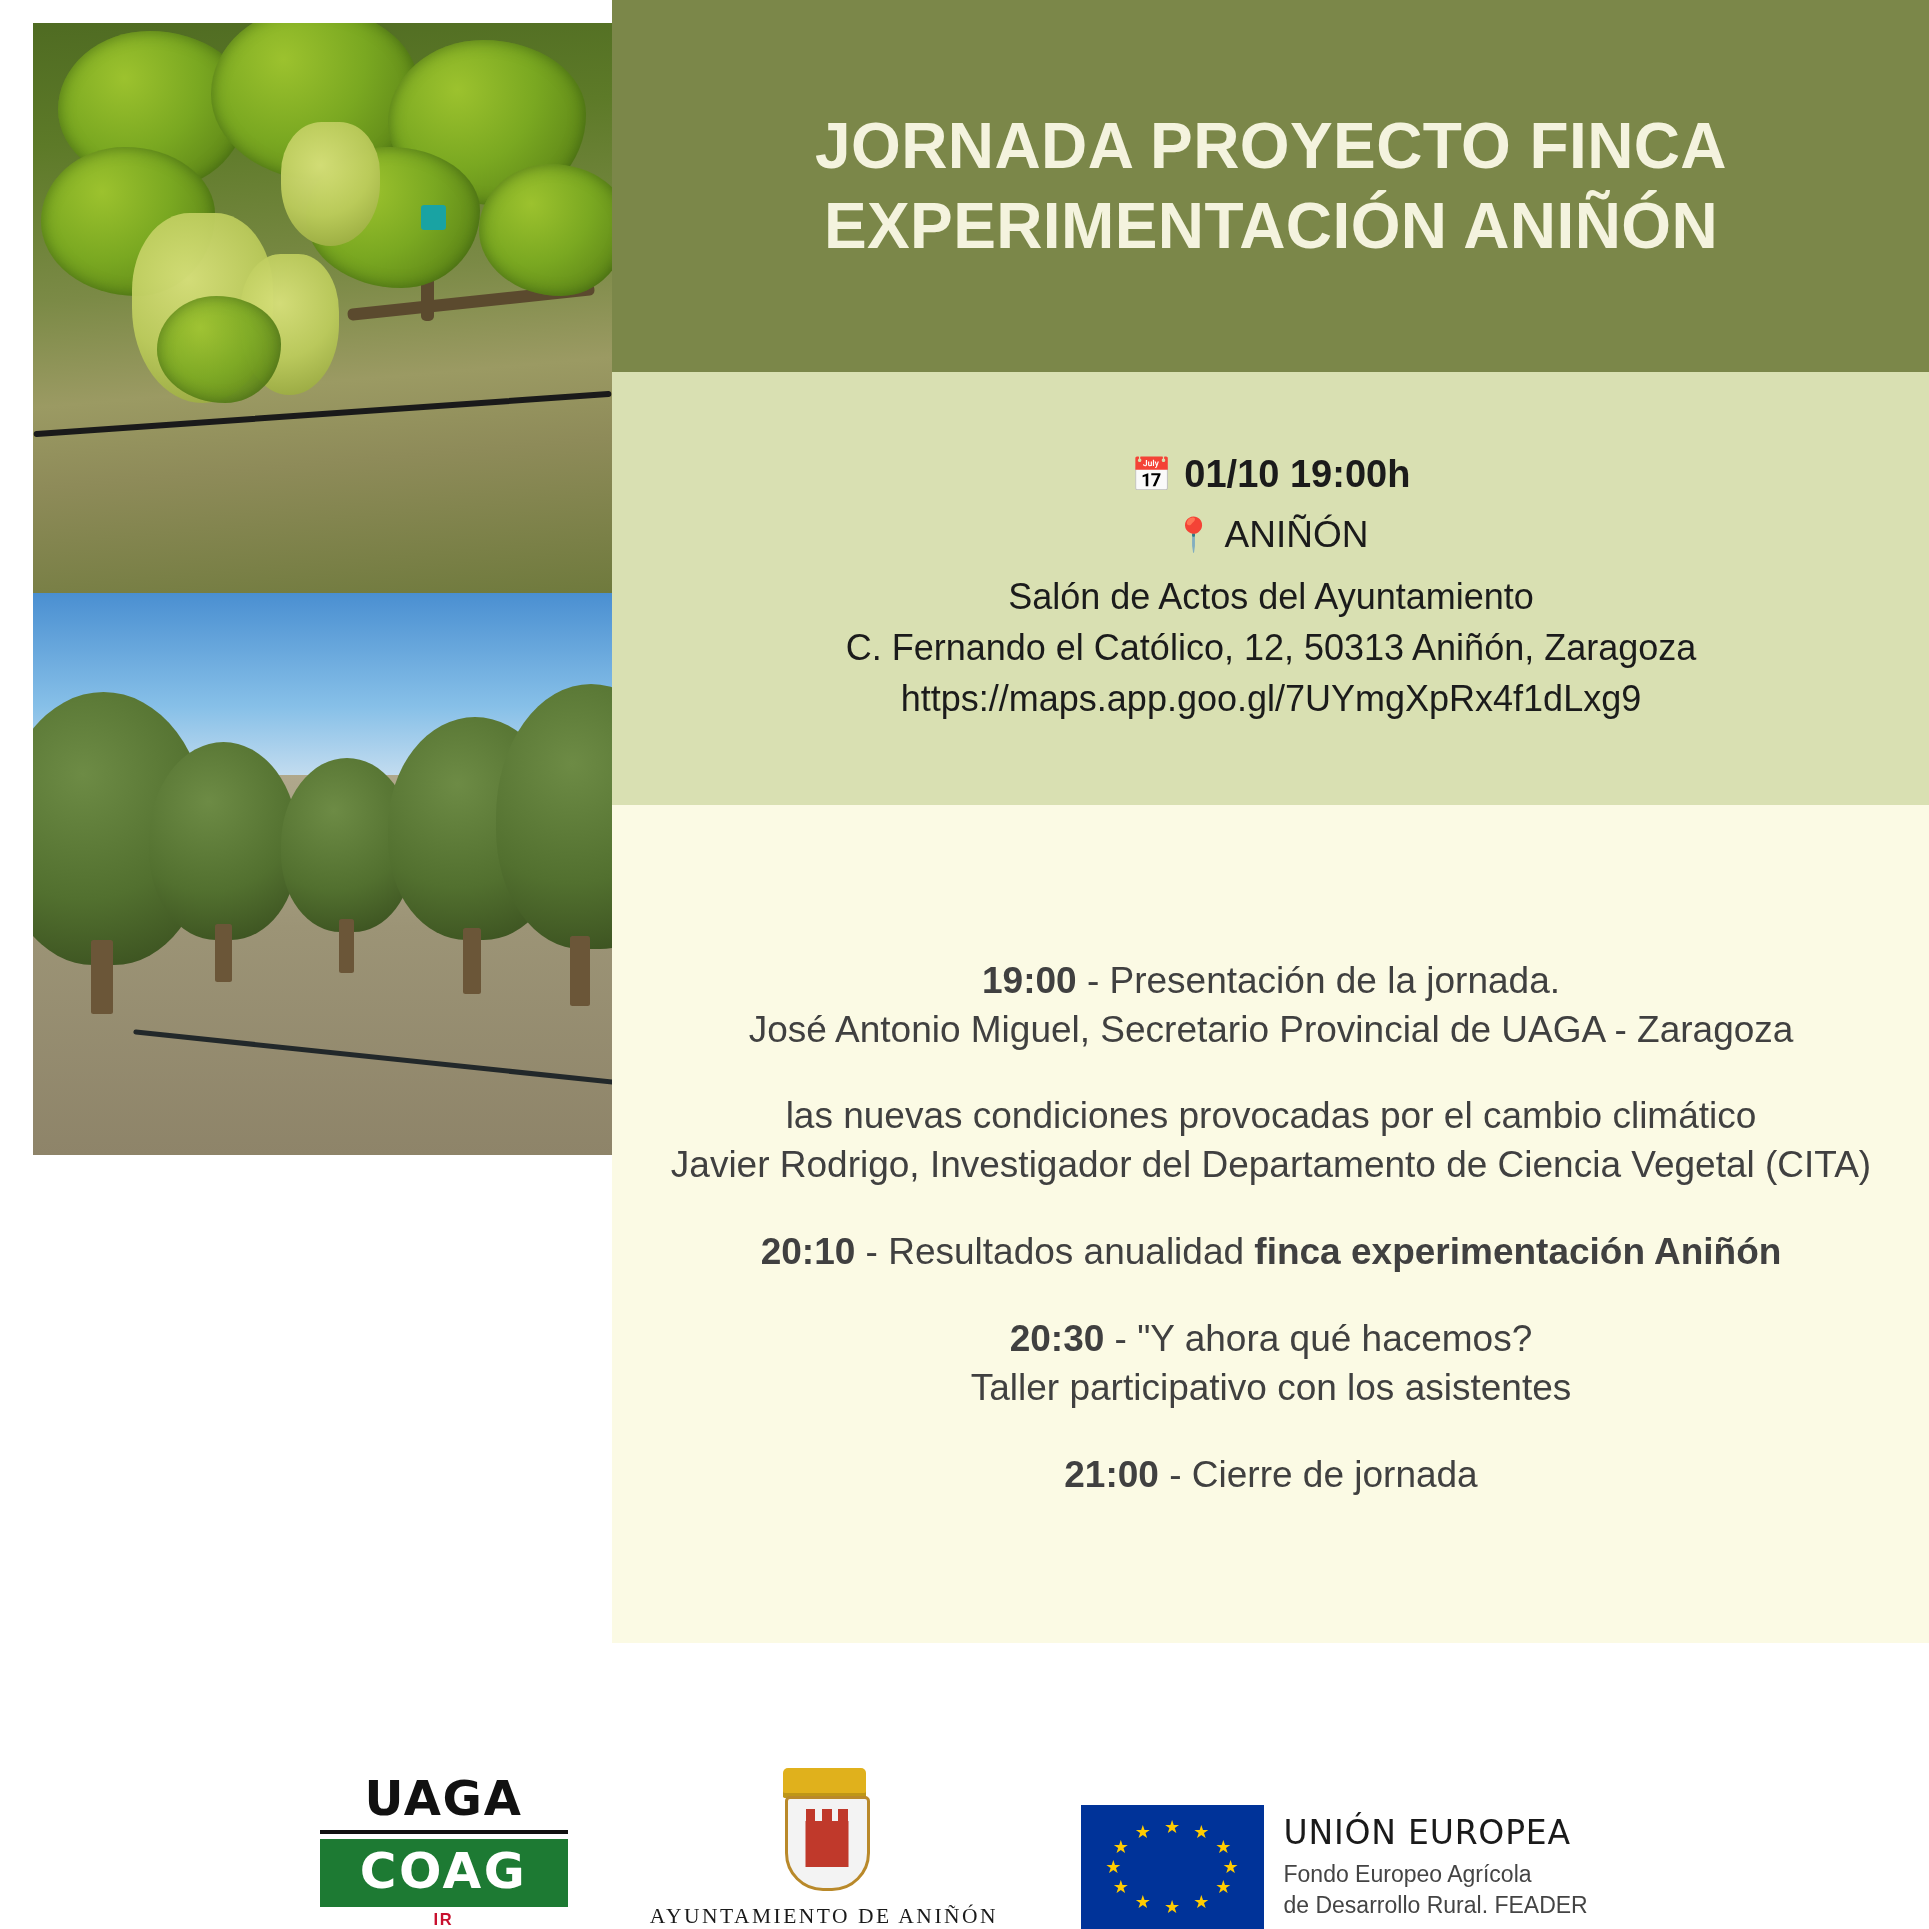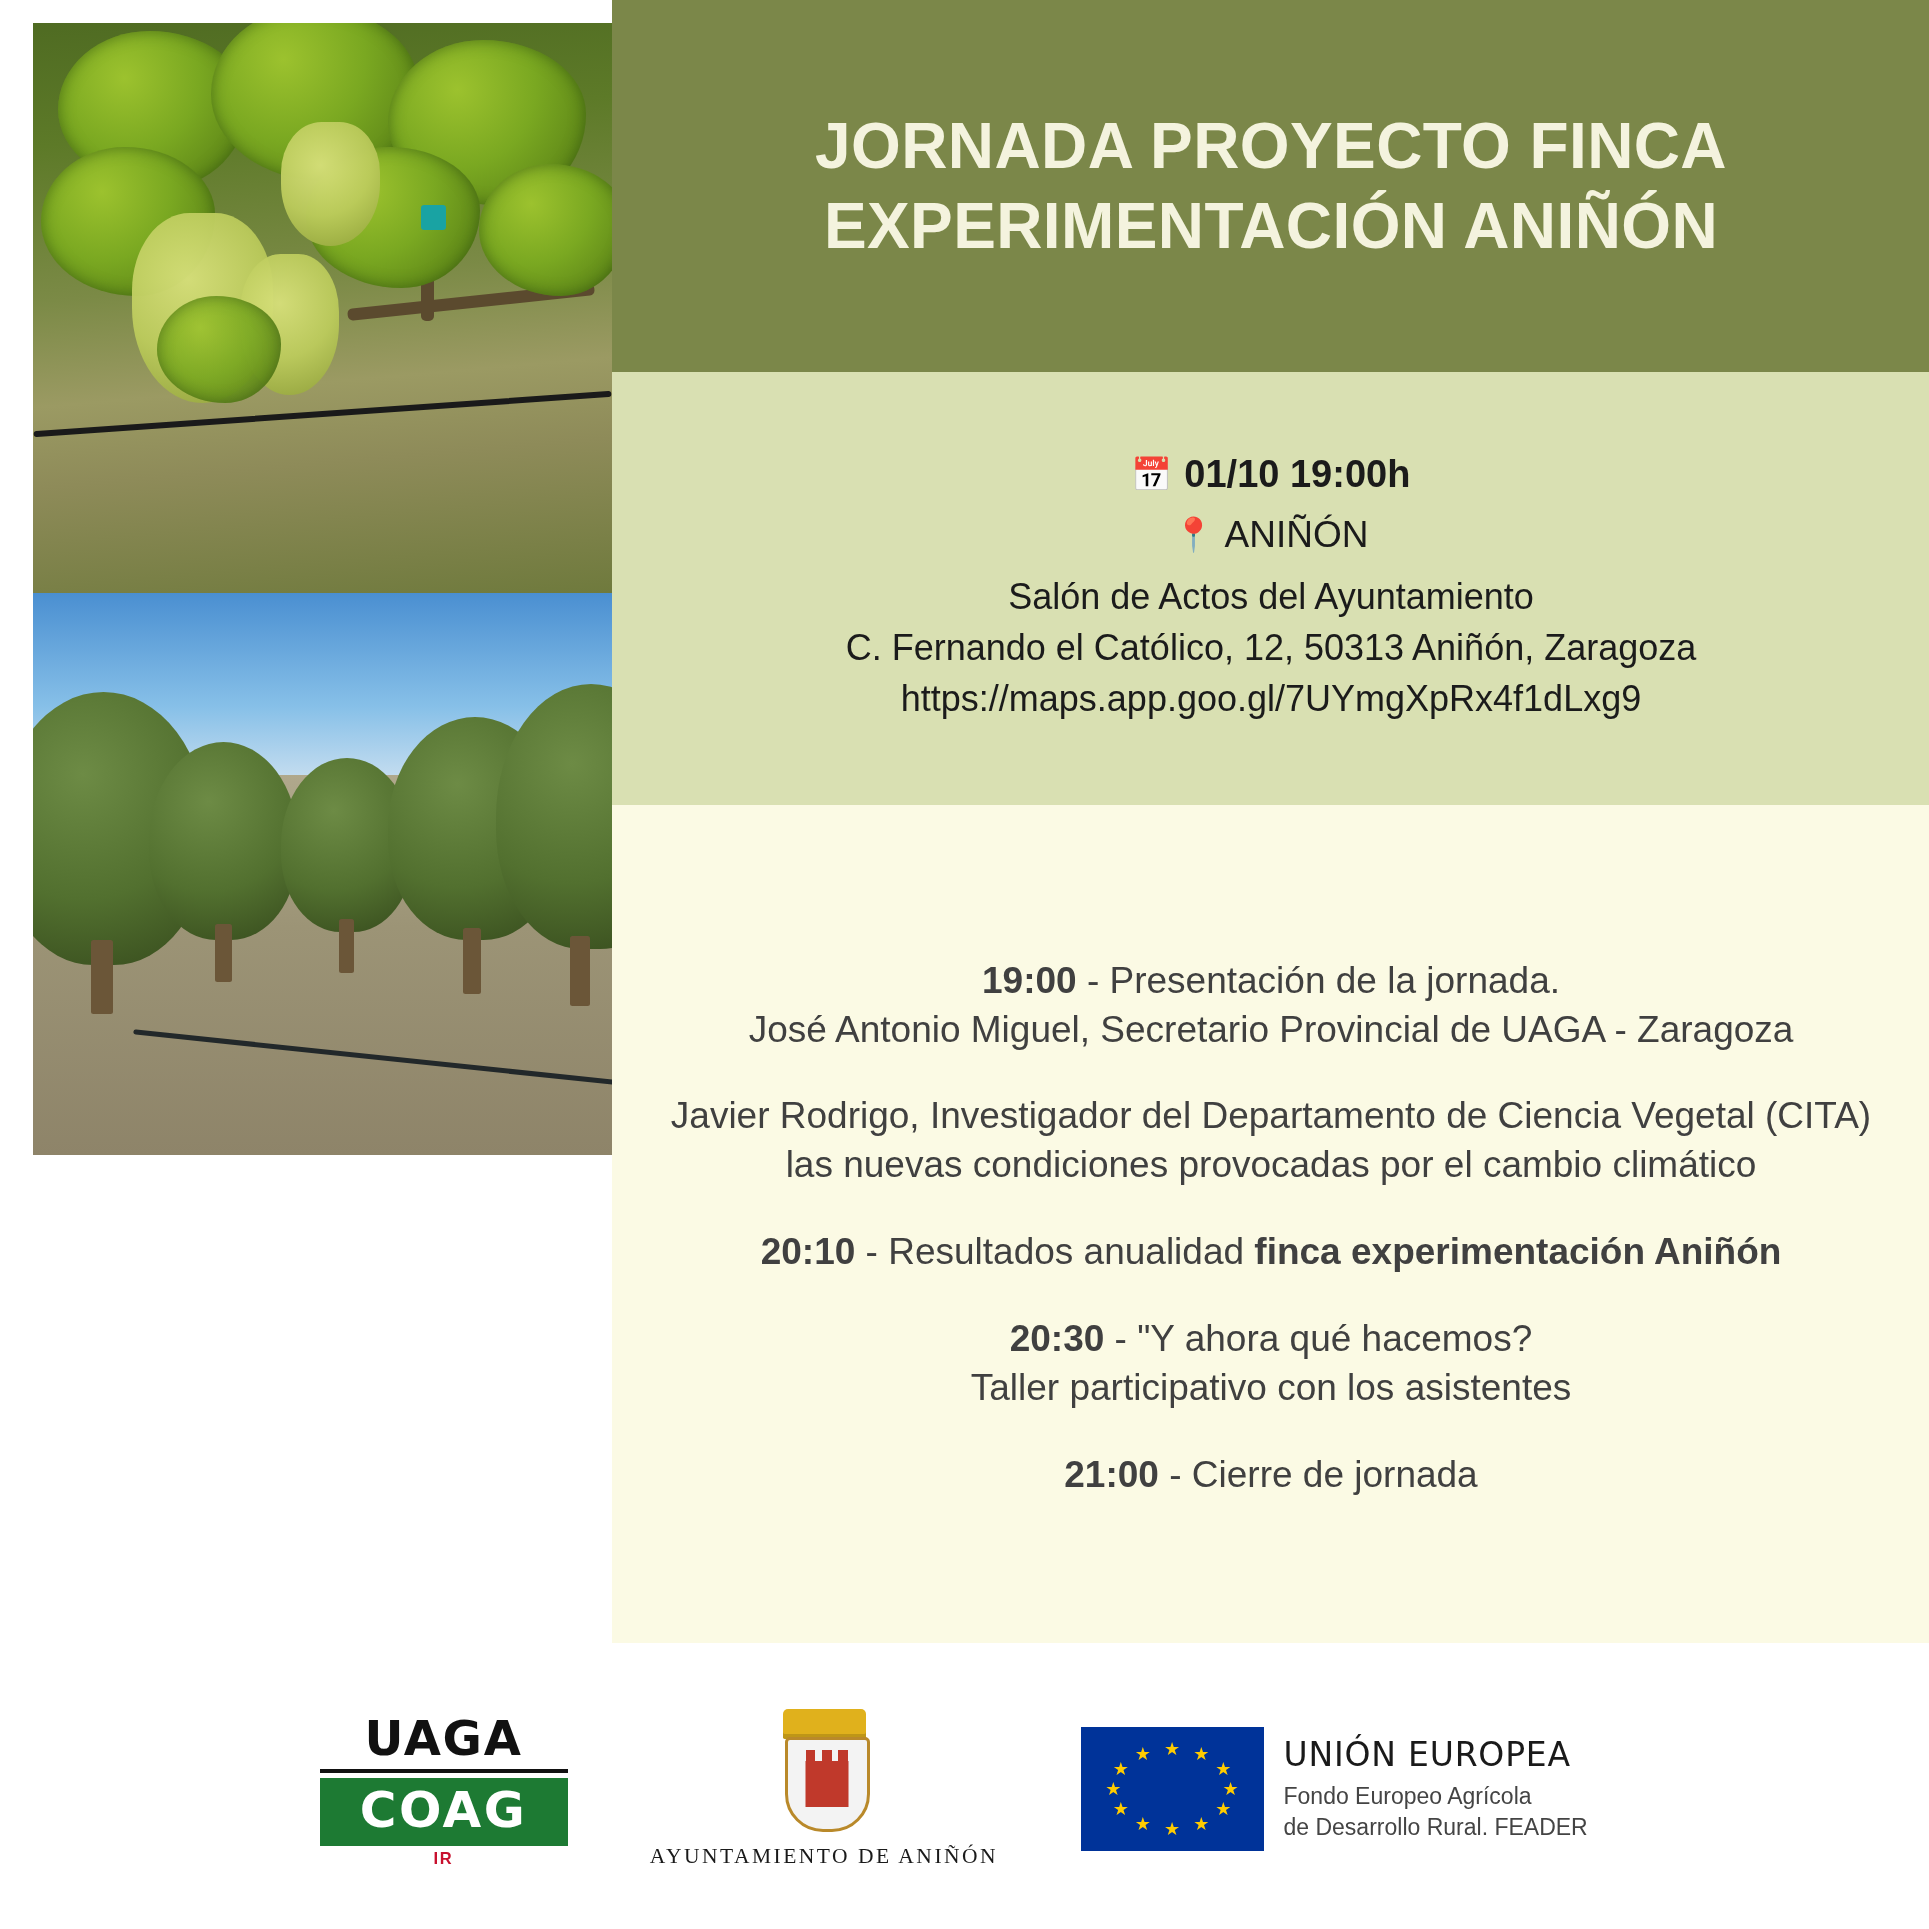--- a/index.html
+++ b/index.html
@@ -217,21 +217,21 @@
 
   
   .footer {
     position: absolute;
     left: 0;
     top: 1649px;
     width: 1929px;
     height: 280px;
     background: #ffffff;
     display: flex;
-    align-items: center;
+    align-items: flex-end;
     justify-content: center;
     gap: 79px;
   }
 
   
   .logo-uaga { width: 248px; text-align: center; }
   .uaga-top {
     font-size: 48px;
     font-weight: bold;
     color: #111;
@@ -415,22 +415,22 @@
     <div class="agenda-item">
       <div class="ag-line">
         <span class="ag-time">19:00</span>
         <span> - </span>
         <span>Presentación de la jornada.</span>
       </div>
       <div class="ag-line">José Antonio Miguel, Secretario Provincial de UAGA - Zaragoza</div>
     </div>
 
     <div class="agenda-item">
+      <div class="ag-line">las nuevas condiciones provocadas por el cambio climático</div>
       <div class="ag-line">Javier Rodrigo, Investigador del Departamento de Ciencia Vegetal (CITA)</div>
-      <div class="ag-line">las nuevas condiciones provocadas por el cambio climático</div>
     </div>
 
     <div class="agenda-item">
       <div class="ag-line">
         <span class="ag-time">20:10</span>
         <span> - </span>
         <span>Resultados anualidad </span><span class="ag-strong">finca experimentación Aniñón</span>
       </div>
     </div>
 

